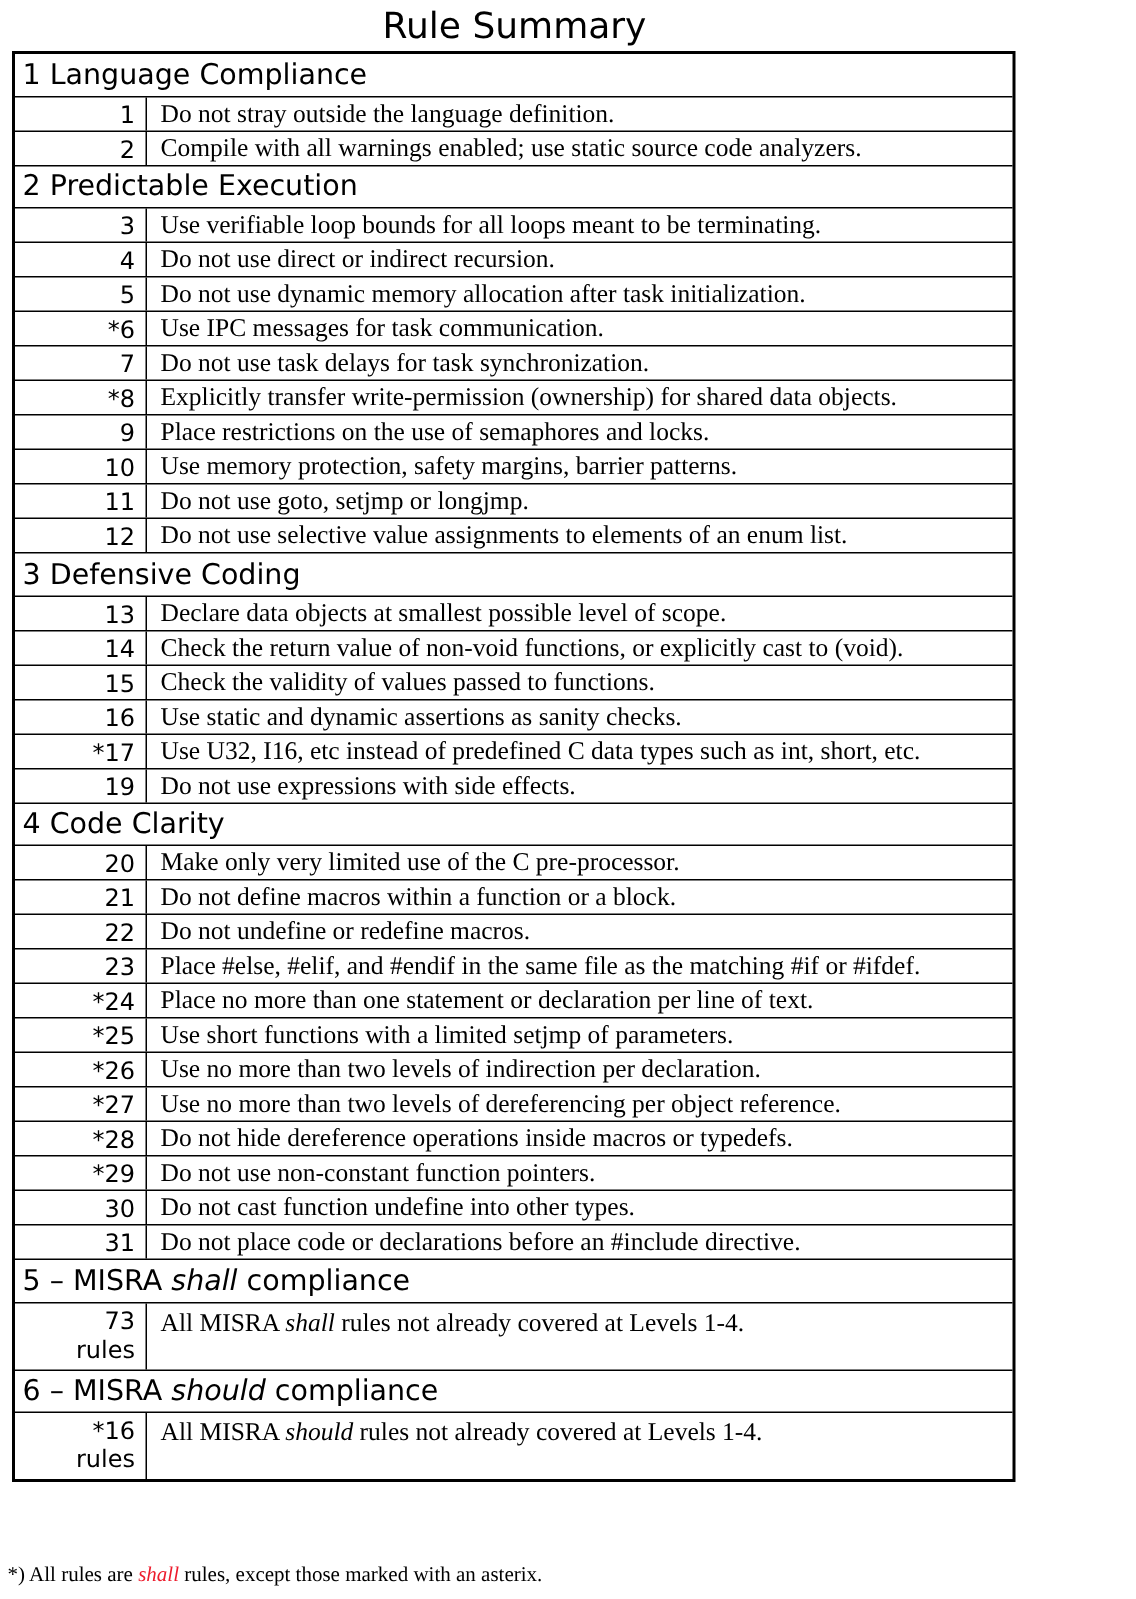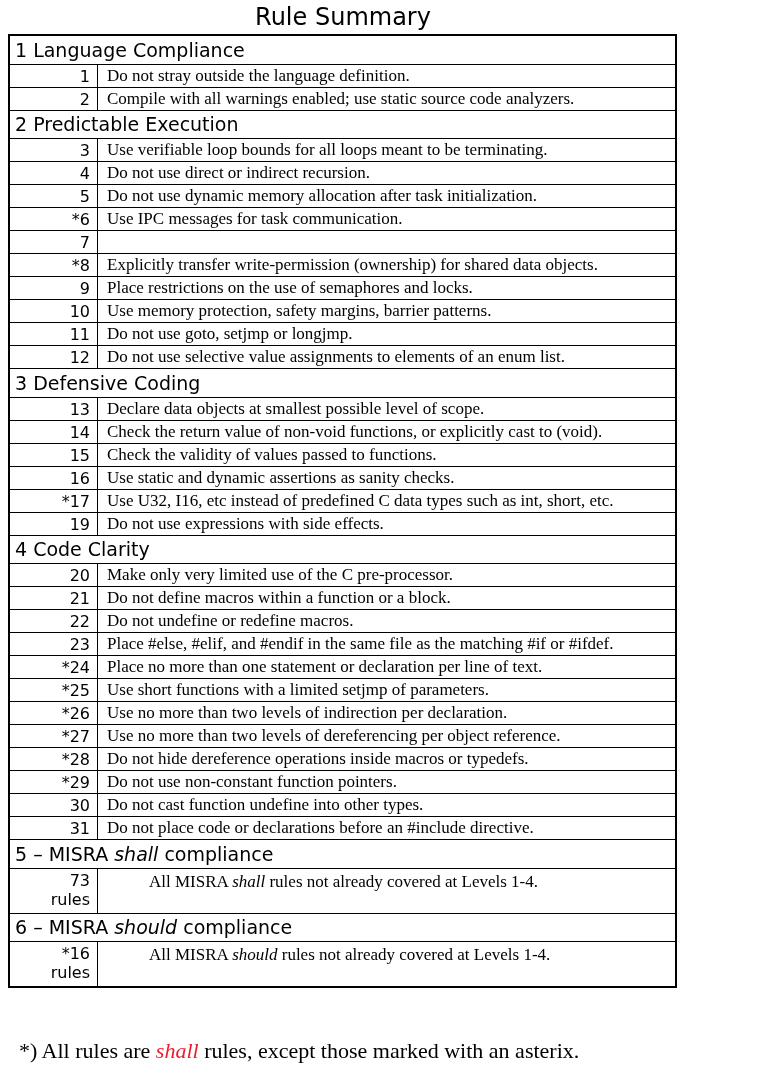--- a/index.html
+++ b/index.html
@@ -25,28 +25,28 @@
   .num-cell{
     flex:0 0 88px;width:88px;box-sizing:border-box;
     border-right:1.5px solid #000;text-align:right;
     padding:2px 7px 1px 0;font-size:16px;line-height:19px;
     font-family:"DejaVu Sans",sans-serif;
   }
   .text-cell{
     flex:1;font-family:"Liberation Serif",serif;font-size:17px;
     line-height:19px;padding:1px 4px 1px 9px;
   }
-  .rule-row.tall{min-height:44px;gap:42px;}
+  .rule-row.tall{min-height:44px;}
   .rule-row.tall .text-cell{padding-top:3px;}
   .seg-italic{font-style:italic;}
   .seg-italic-sans{font-style:italic;font-family:"DejaVu Sans",sans-serif;}
   .seg-red-italic{font-style:italic;font-family:"Liberation Serif",serif;}
   .footnote{
-    position:absolute;left:19px;top:1041px;
-    font-family:"Liberation Serif",serif;font-size:22px;line-height:19px;
+    position:absolute;left:5px;top:1041px;
+    font-family:"Liberation Serif",serif;font-size:14px;line-height:19px;
   }
 </style>
 </head>
 <body>
 
 <div class="page">
   <div class="title">Rule Summary</div>
   <div class="rule-table" id="rule-table">
       <div class="section-row"><span>1 Language Compliance</span></div>
       <div class="rule-row">
@@ -69,20 +69,21 @@
       <div class="rule-row">
         <div class="num-cell">5</div>
         <div class="text-cell"><span>Do not use dynamic memory allocation after task initialization.</span></div>
       </div>
       <div class="rule-row">
         <div class="num-cell">*6</div>
         <div class="text-cell"><span>Use IPC messages for task communication.</span></div>
       </div>
       <div class="rule-row">
         <div class="num-cell">7</div>
+        <div class="text-cell"><span>Do not use task delays for task synchronization.</span></div>
       </div>
       <div class="rule-row">
         <div class="num-cell">*8</div>
         <div class="text-cell"><span>Explicitly transfer write-permission (ownership) for shared data objects.</span></div>
       </div>
       <div class="rule-row">
         <div class="num-cell">9</div>
         <div class="text-cell"><span>Place restrictions on the use of semaphores and locks.</span></div>
       </div>
       <div class="rule-row">

